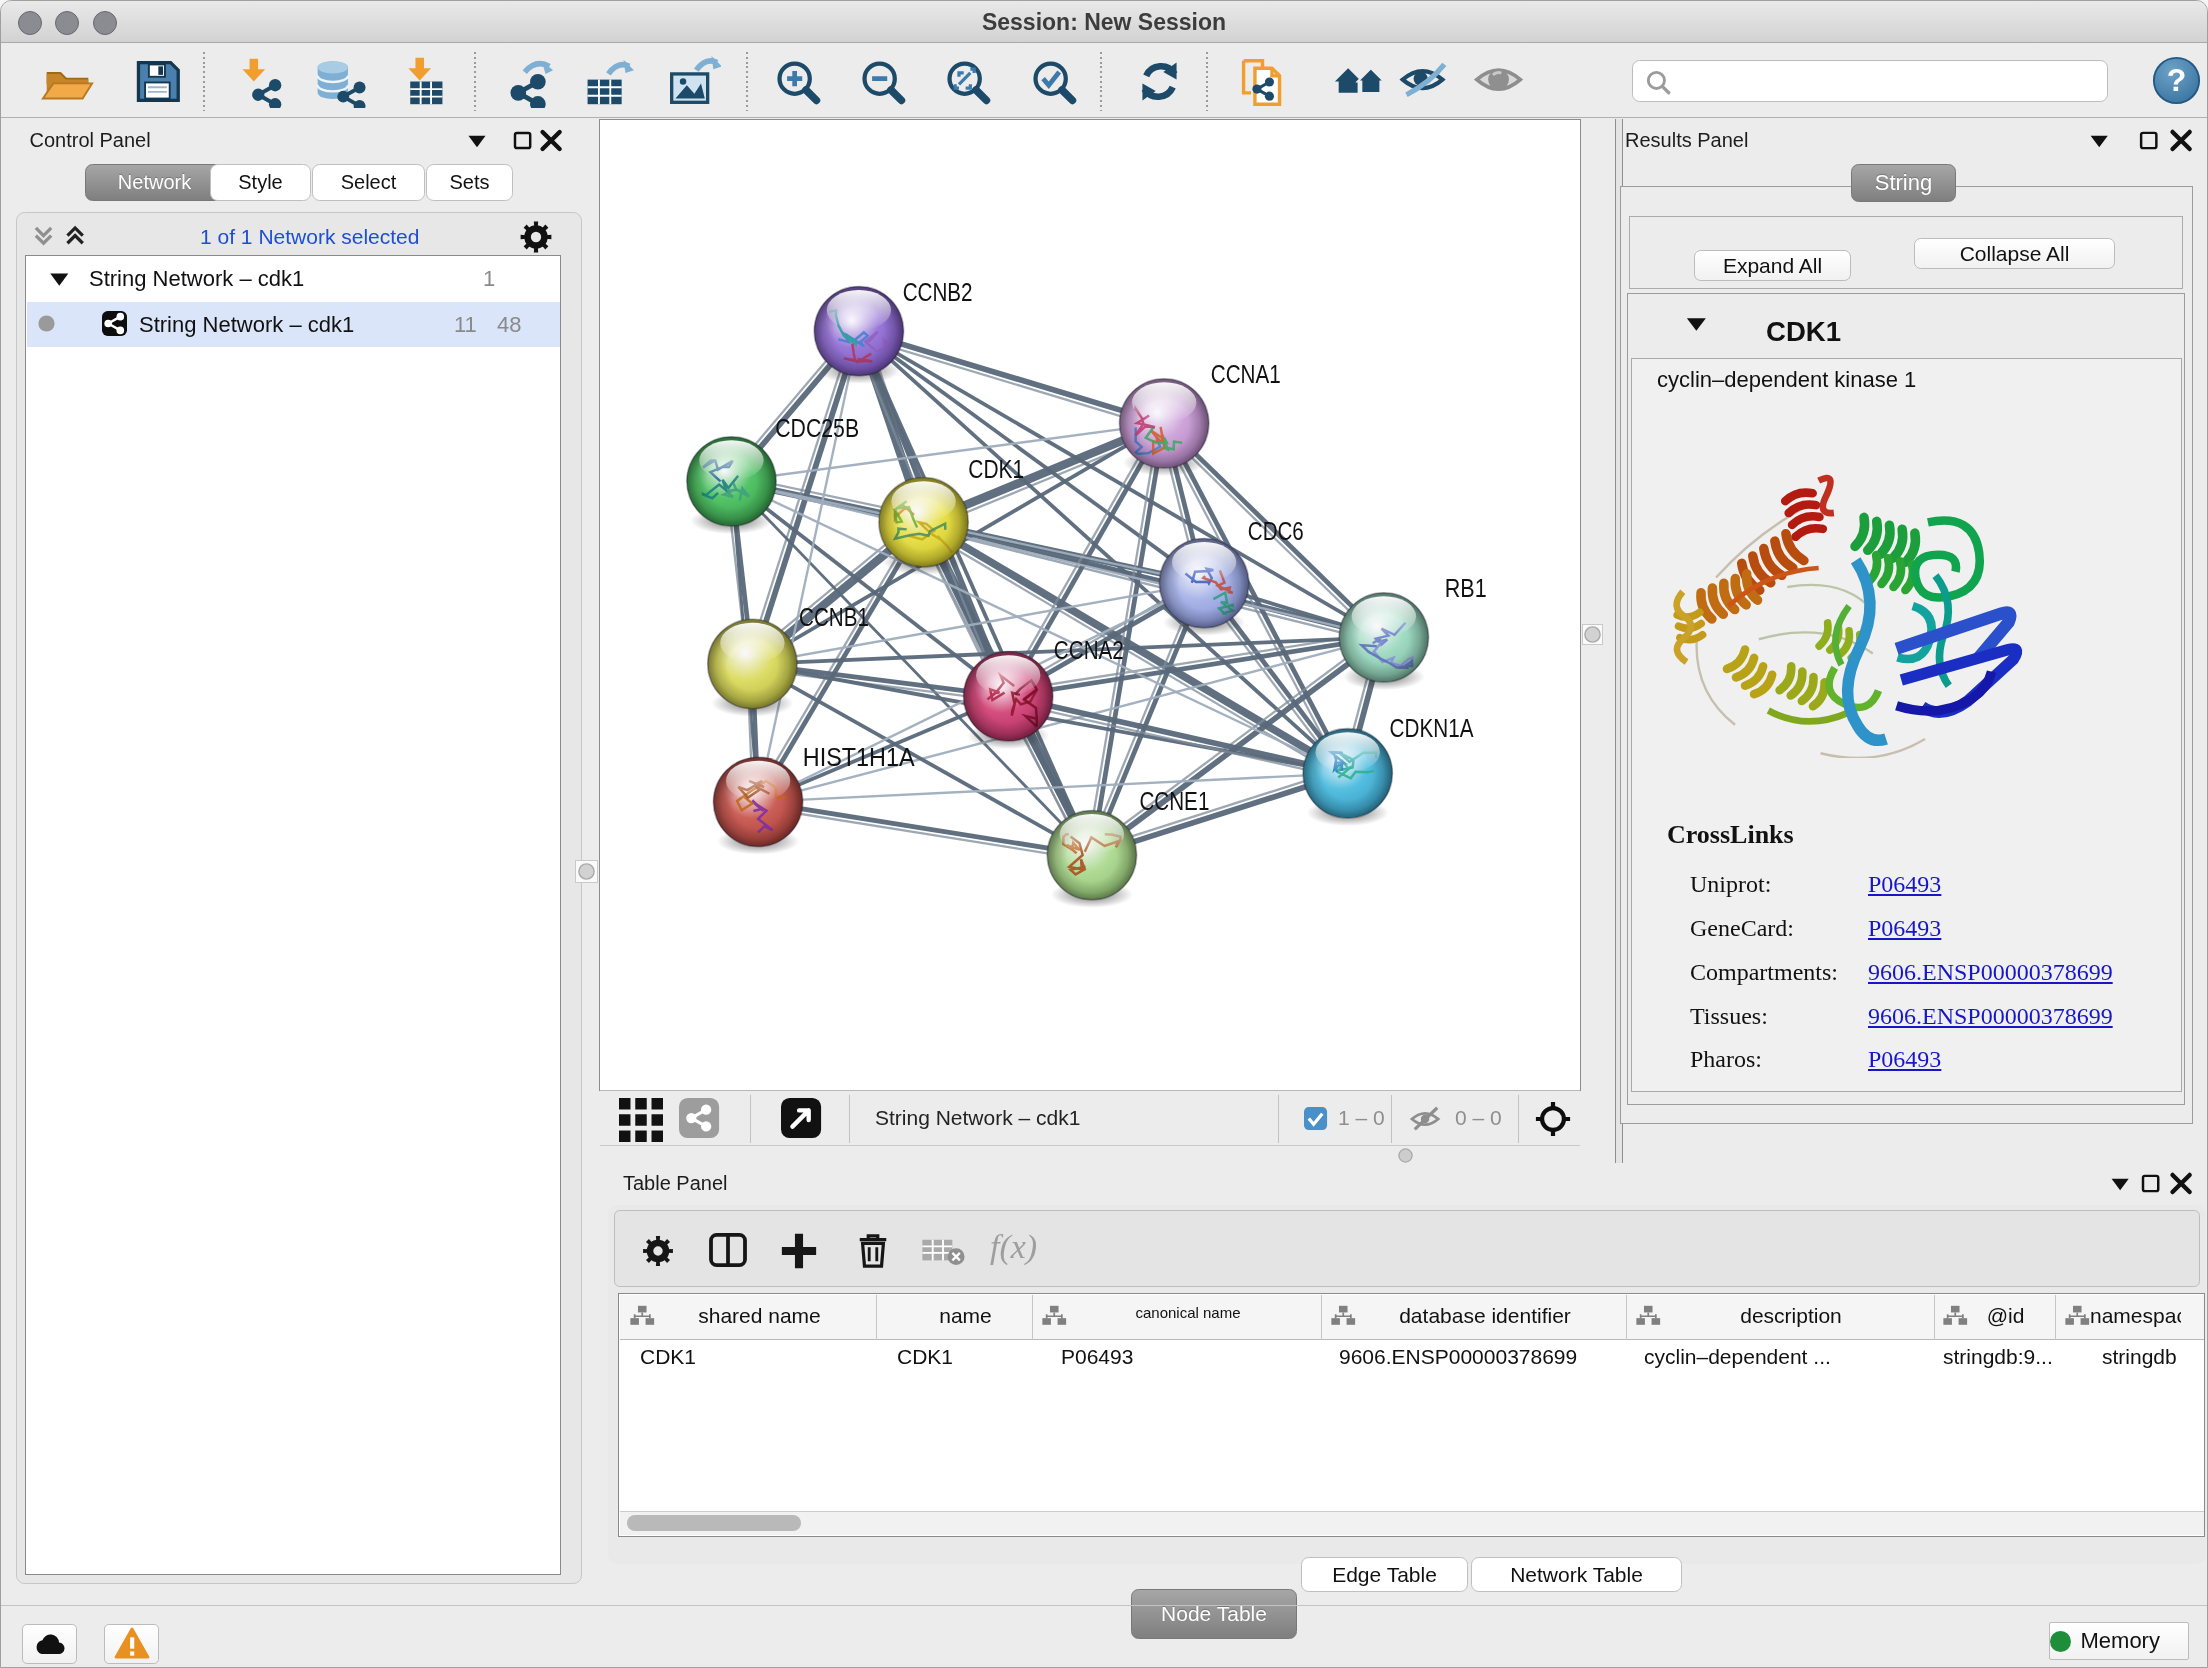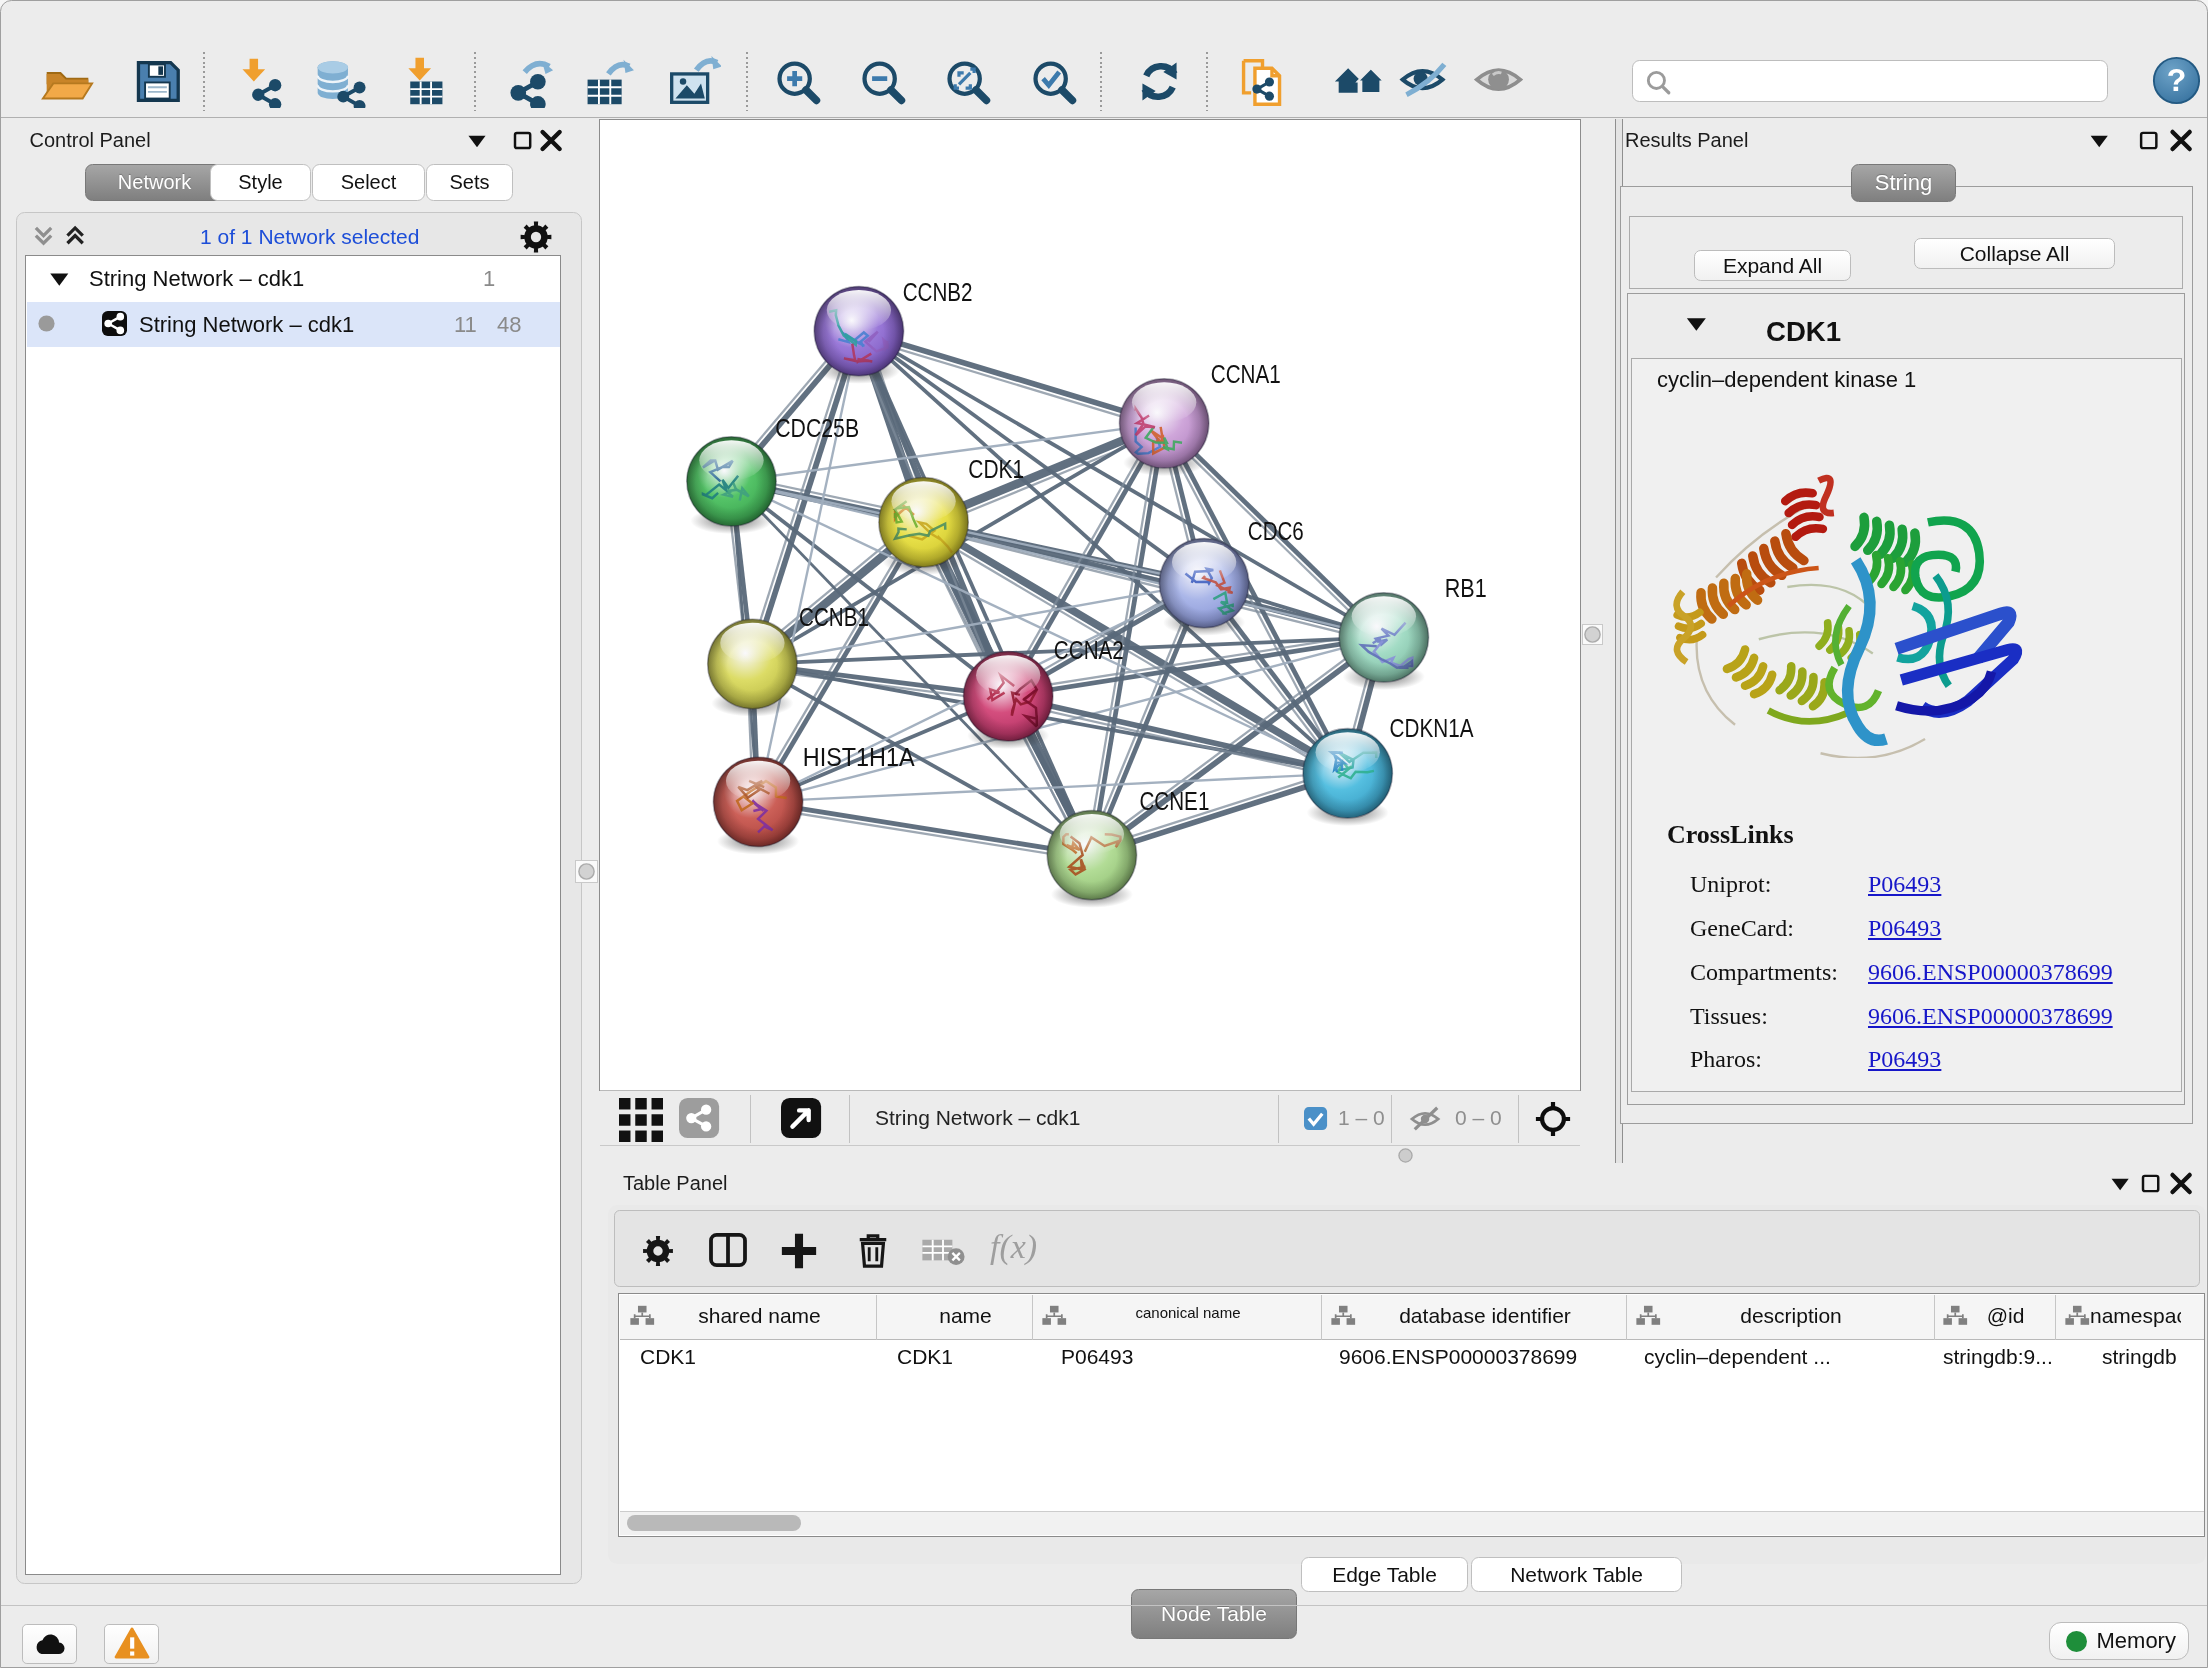--- a/index.html
+++ b/index.html
@@ -9,20 +9,26 @@
 .title{position:absolute;top:7.6px;left:0;width:100%;text-align:center;font-size:23px;font-weight:700;color:#3c3c3c}
 .toolbar{position:absolute;left:0;top:43px;width:100%;height:74px;background:#ececec;border-bottom:1px solid #b0b0b0}
 .vsep{position:absolute;top:7.6px;height:59px;width:1.9px;background-image:repeating-linear-gradient(#9a9a9a 0 1.9px,transparent 1.9px 4.8px)}
 .panel-title{font-size:20px;color:#1c1c1c}
 .tab{position:absolute;height:37px;border-radius:7.6px;font-size:20px;display:flex;align-items:center;justify-content:center;background:#fff;border:1px solid #bfbfbf;color:#111}
 .tab.sel{background:linear-gradient(#a6a6a6,#7f7f7f);border:1px solid #787878;color:#fff;text-shadow:0 -1px 1px rgba(0,0,0,.25)}
 .btn{position:absolute;background:linear-gradient(#ffffff,#f1f1f1);border:1px solid #bcbcbc;border-radius:6.7px;font-size:21px;color:#111;display:flex;align-items:center;justify-content:center}
 .link{color:#1717c9;text-decoration:underline;font-family:"Liberation Serif",serif}
 </style></head><body>
 <div class="win">
+    <div class="titlebar">
+      <div class="tl" style="left:17px"></div>
+      <div class="tl" style="left:54px"></div>
+      <div class="tl" style="left:92px"></div>
+      <div class="title">Session: New Session</div>
+    </div>
     <div class="toolbar">
       <svg class="abs" style="left:38px;top:10.5px" width="57" height="53" viewBox="0 0 56 56">
         <path d="M6,18 h15 l6,6 h23 v7 H6 z" fill="#a06a14"></path>
         <path d="M6,46 V20 h14 l6,6 h24 v6 h-30 z" fill="#c88428"></path>
         <path d="M2,46 L13,30 H54 L44,46 Z" fill="#f2a948" stroke="#b5791f" stroke-width="2"></path>
       </svg>
       <svg class="abs" style="left:126px;top:10.5px" width="57" height="53" viewBox="0 0 56 56">
         <path d="M10,8 h34 l8,8 v32 h-42 z" fill="#4a7fae" stroke="#14374f" stroke-width="3.5"></path>
         <rect x="21" y="10" width="17" height="13" fill="#fff" stroke="#14374f" stroke-width="2"></rect>
         <rect x="31" y="12" width="5" height="9" fill="#14374f"></rect>
@@ -721,14 +727,14 @@
     <div class="btn" style="left:21px;top:1623px;width:55px;height:40px;border-radius:4.8px"></div>
     <svg class="abs" style="left:31px;top:1630px" width="38" height="27" viewBox="0 0 40 28">
       <path d="M10,24 h18 a6,6 0 0 0 0.5,-12 a9,9 0 0 0 -17.5,-2.5 a7.5,7.5 0 0 0 -1,14.5 z" fill="#111"></path>
     </svg>
     <div class="btn" style="left:103px;top:1623px;width:55px;height:40px;border-radius:4.8px"></div>
     <svg class="abs" style="left:113px;top:1626px" width="36" height="32" viewBox="0 0 38 34">
       <path d="M19,2 L36,32 H2 z" fill="#e89020" stroke="#e89020" stroke-width="3" stroke-linejoin="round"></path>
       <rect x="17" y="11" width="4.4" height="12" fill="#fff"></rect>
       <rect x="17" y="26" width="4.4" height="4.4" fill="#fff"></rect>
     </svg>
-    <div class="btn" style="left:2048px;top:1621px;width:140px;height:38px;border-radius:12px;justify-content:flex-start;padding-left:16px;font-size:22px"><span style="display:inline-block;width:21px;height:21px;border-radius:50%;background:#1e8e3a;margin-right:9.5px"></span>Memory</div>
+    <div class="btn" style="left:2048px;top:1621px;width:140px;height:38px;border-radius:2px;justify-content:flex-start;font-size:22px"><span style="display:inline-block;width:21px;height:21px;border-radius:50%;background:#1e8e3a;margin-right:9.5px"></span>Memory</div>
   </div>
 
 </body></html>

